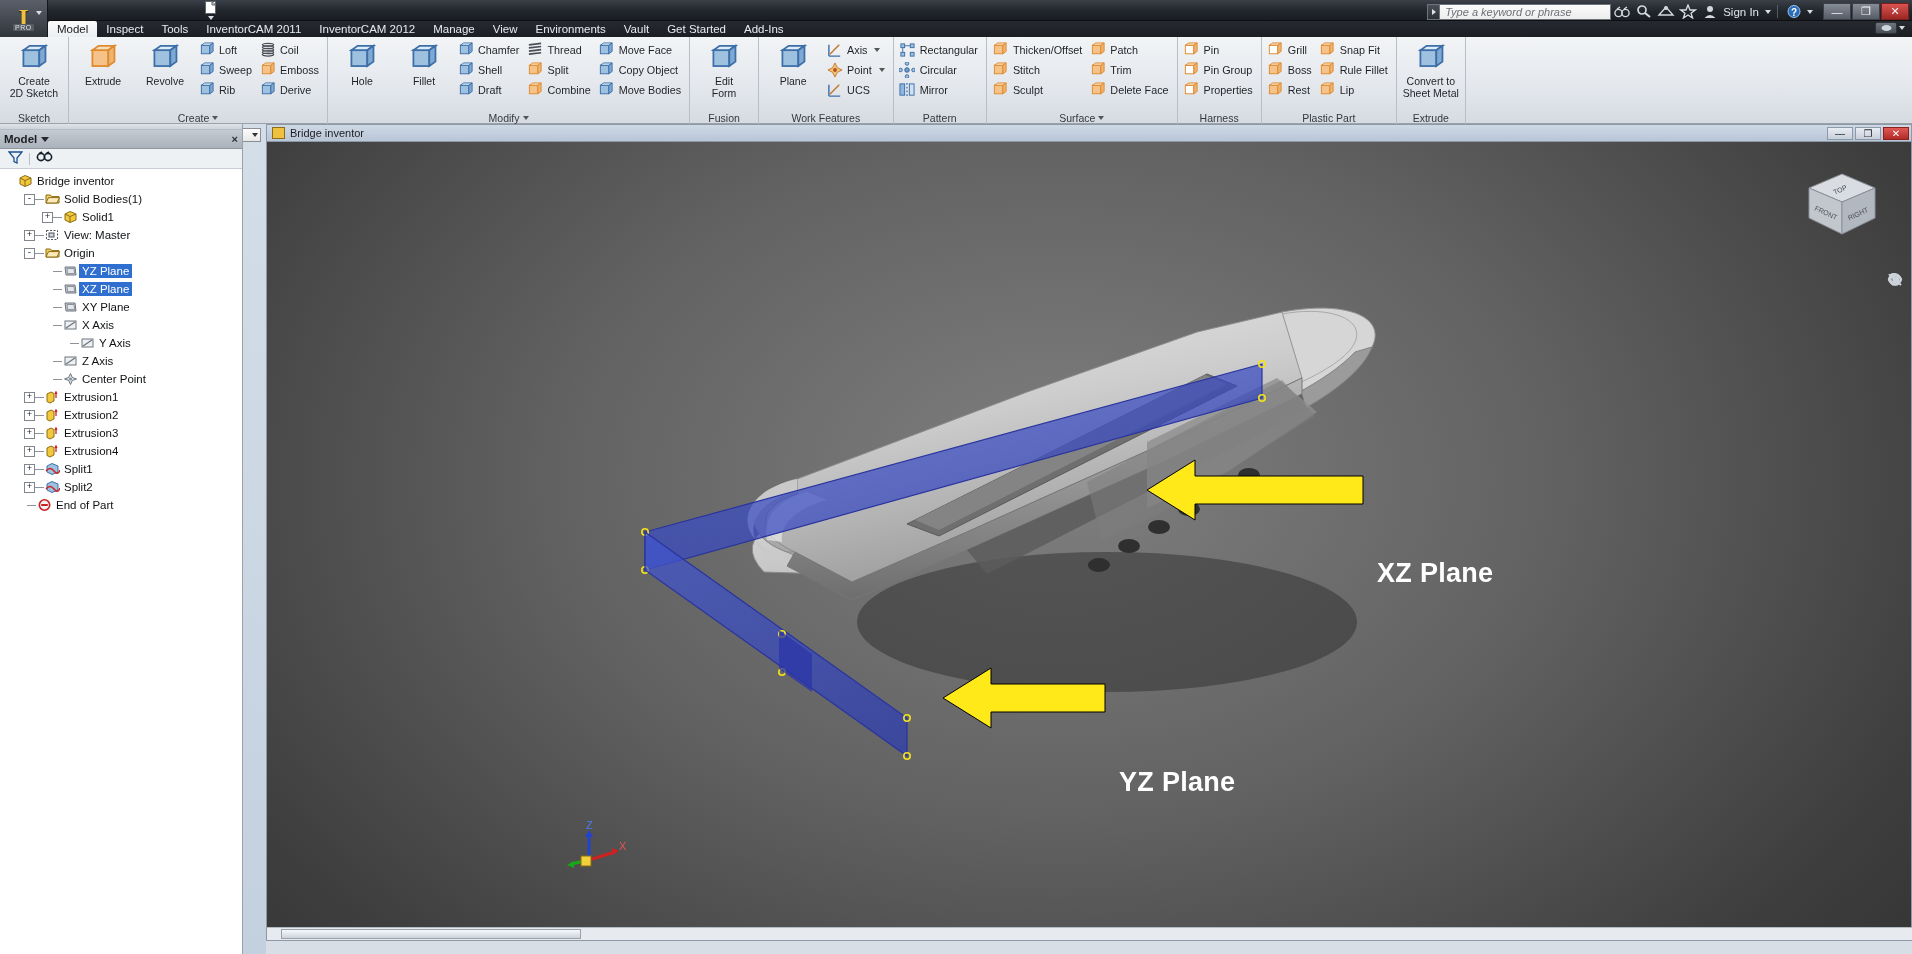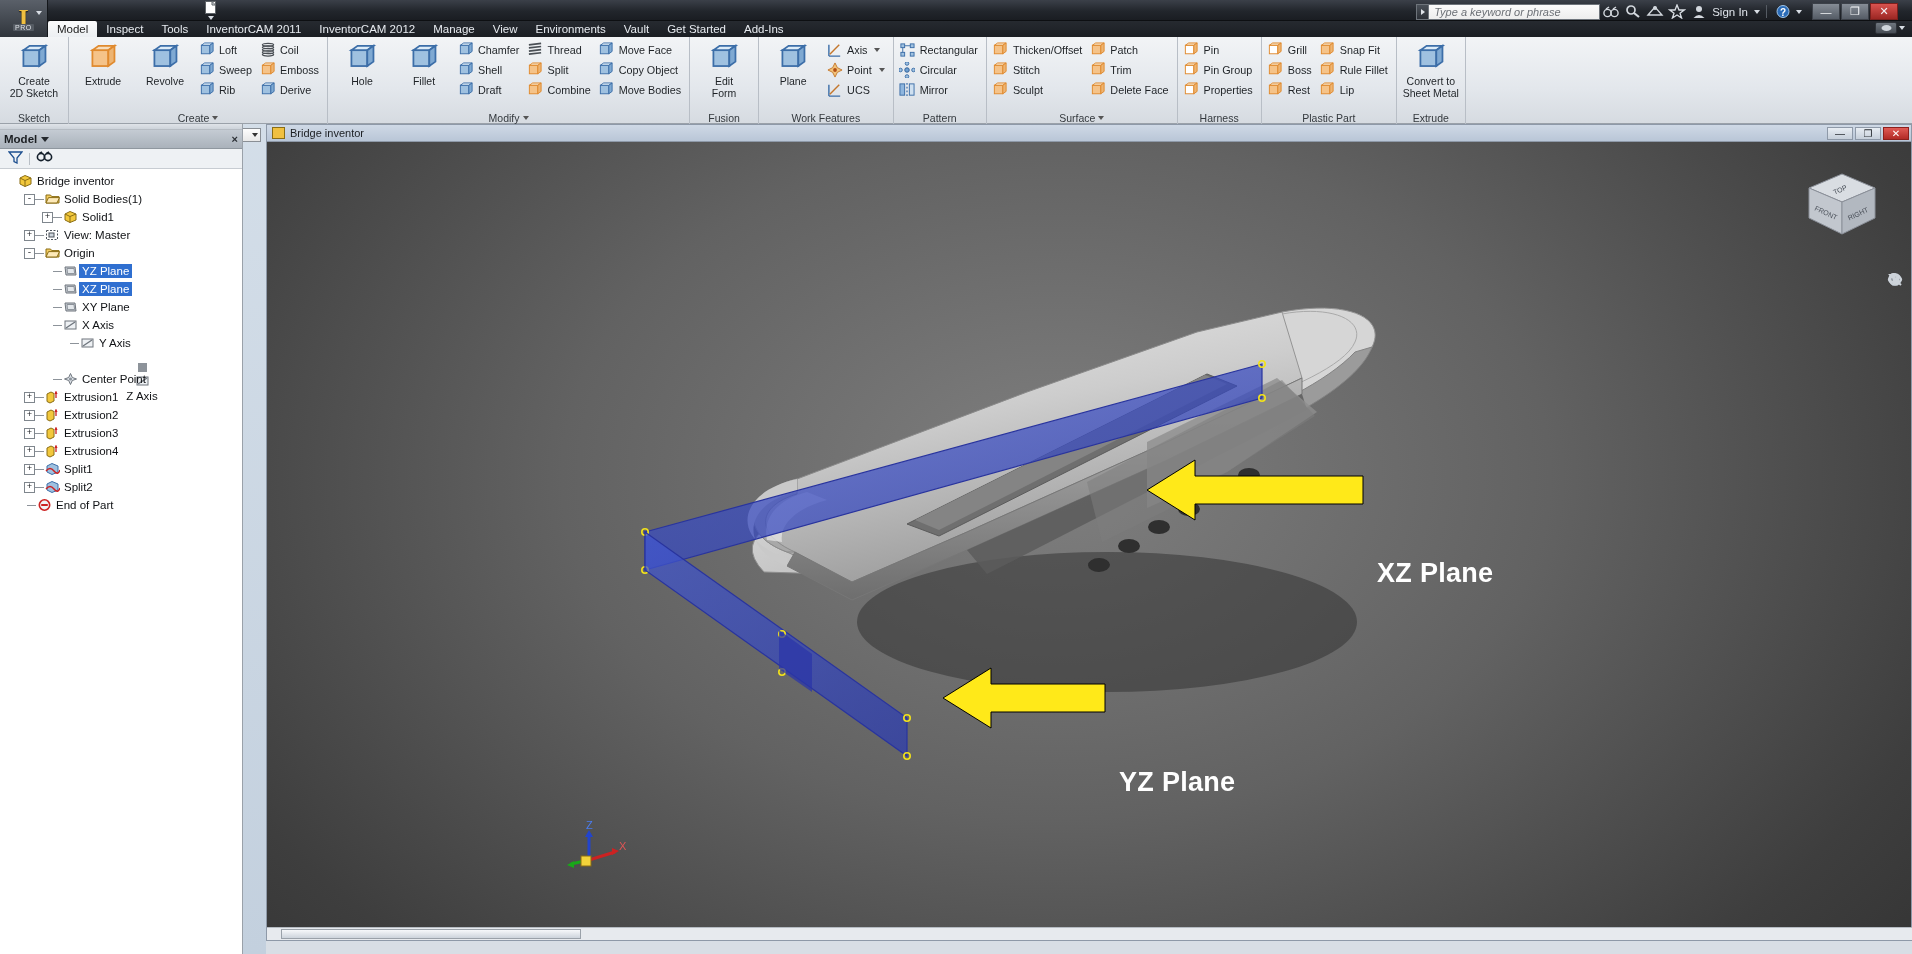--- a/index.html
+++ b/index.html
@@ -50,21 +50,21 @@
   .material-combo .cc { width:0;height:0;border-left:3px solid transparent;border-right:3px solid transparent;border-top:4px solid #333; }
 
   .title-center {
     position: absolute; left: 0; right: 0; text-align: center;
     color: #e9edf2; font-size: 11.5px; letter-spacing: .15px;
     pointer-events: none;
   }
   .title-center .doc { margin-left: 16px; }
 
   .title-right {
-    position: absolute; right: 11px; top: 0; height: 23px;
+    position: absolute; right: 0; top: 0; height: 23px;
     display: flex; align-items: center;
   }
   .search-box {
     width: 172px; height: 16px;
     background: linear-gradient(#fbfbfb, #ededed);
     border: 1px solid #6e747b;
     display: flex; align-items: center;
     font-size: 11px; font-style: italic; color: #6c7076;
     padding-left: 5px;
   }
@@ -1142,21 +1142,21 @@
           <span class="expspace"></span>
           <span class="dash"></span>
           <span class="nodeico">
             <svg width="15" height="14" viewBox="0 0 15 14">
               <rect x="2" y="3" width="11" height="8" fill="#eef1f4" stroke="#6e757d"></rect>
               <path d="M3 10 L12 4" stroke="#6e757d" stroke-width="1.3"></path>
             </svg>
           </span>
           <span class="nodetext">Y Axis</span>
         </div>
-        <div class="node" style="padding-left: 42px; flex-direction: column;">
+        <div class="node" style="padding-left: 42px;">
           <span class="expspace"></span>
           <span class="dash"></span>
           <span class="nodeico">
             <svg width="15" height="14" viewBox="0 0 15 14">
               <rect x="2" y="3" width="11" height="8" fill="#eef1f4" stroke="#6e757d"></rect>
               <path d="M3 10 L12 4" stroke="#6e757d" stroke-width="1.3"></path>
             </svg>
           </span>
           <span class="nodetext">Z Axis</span>
         </div>

